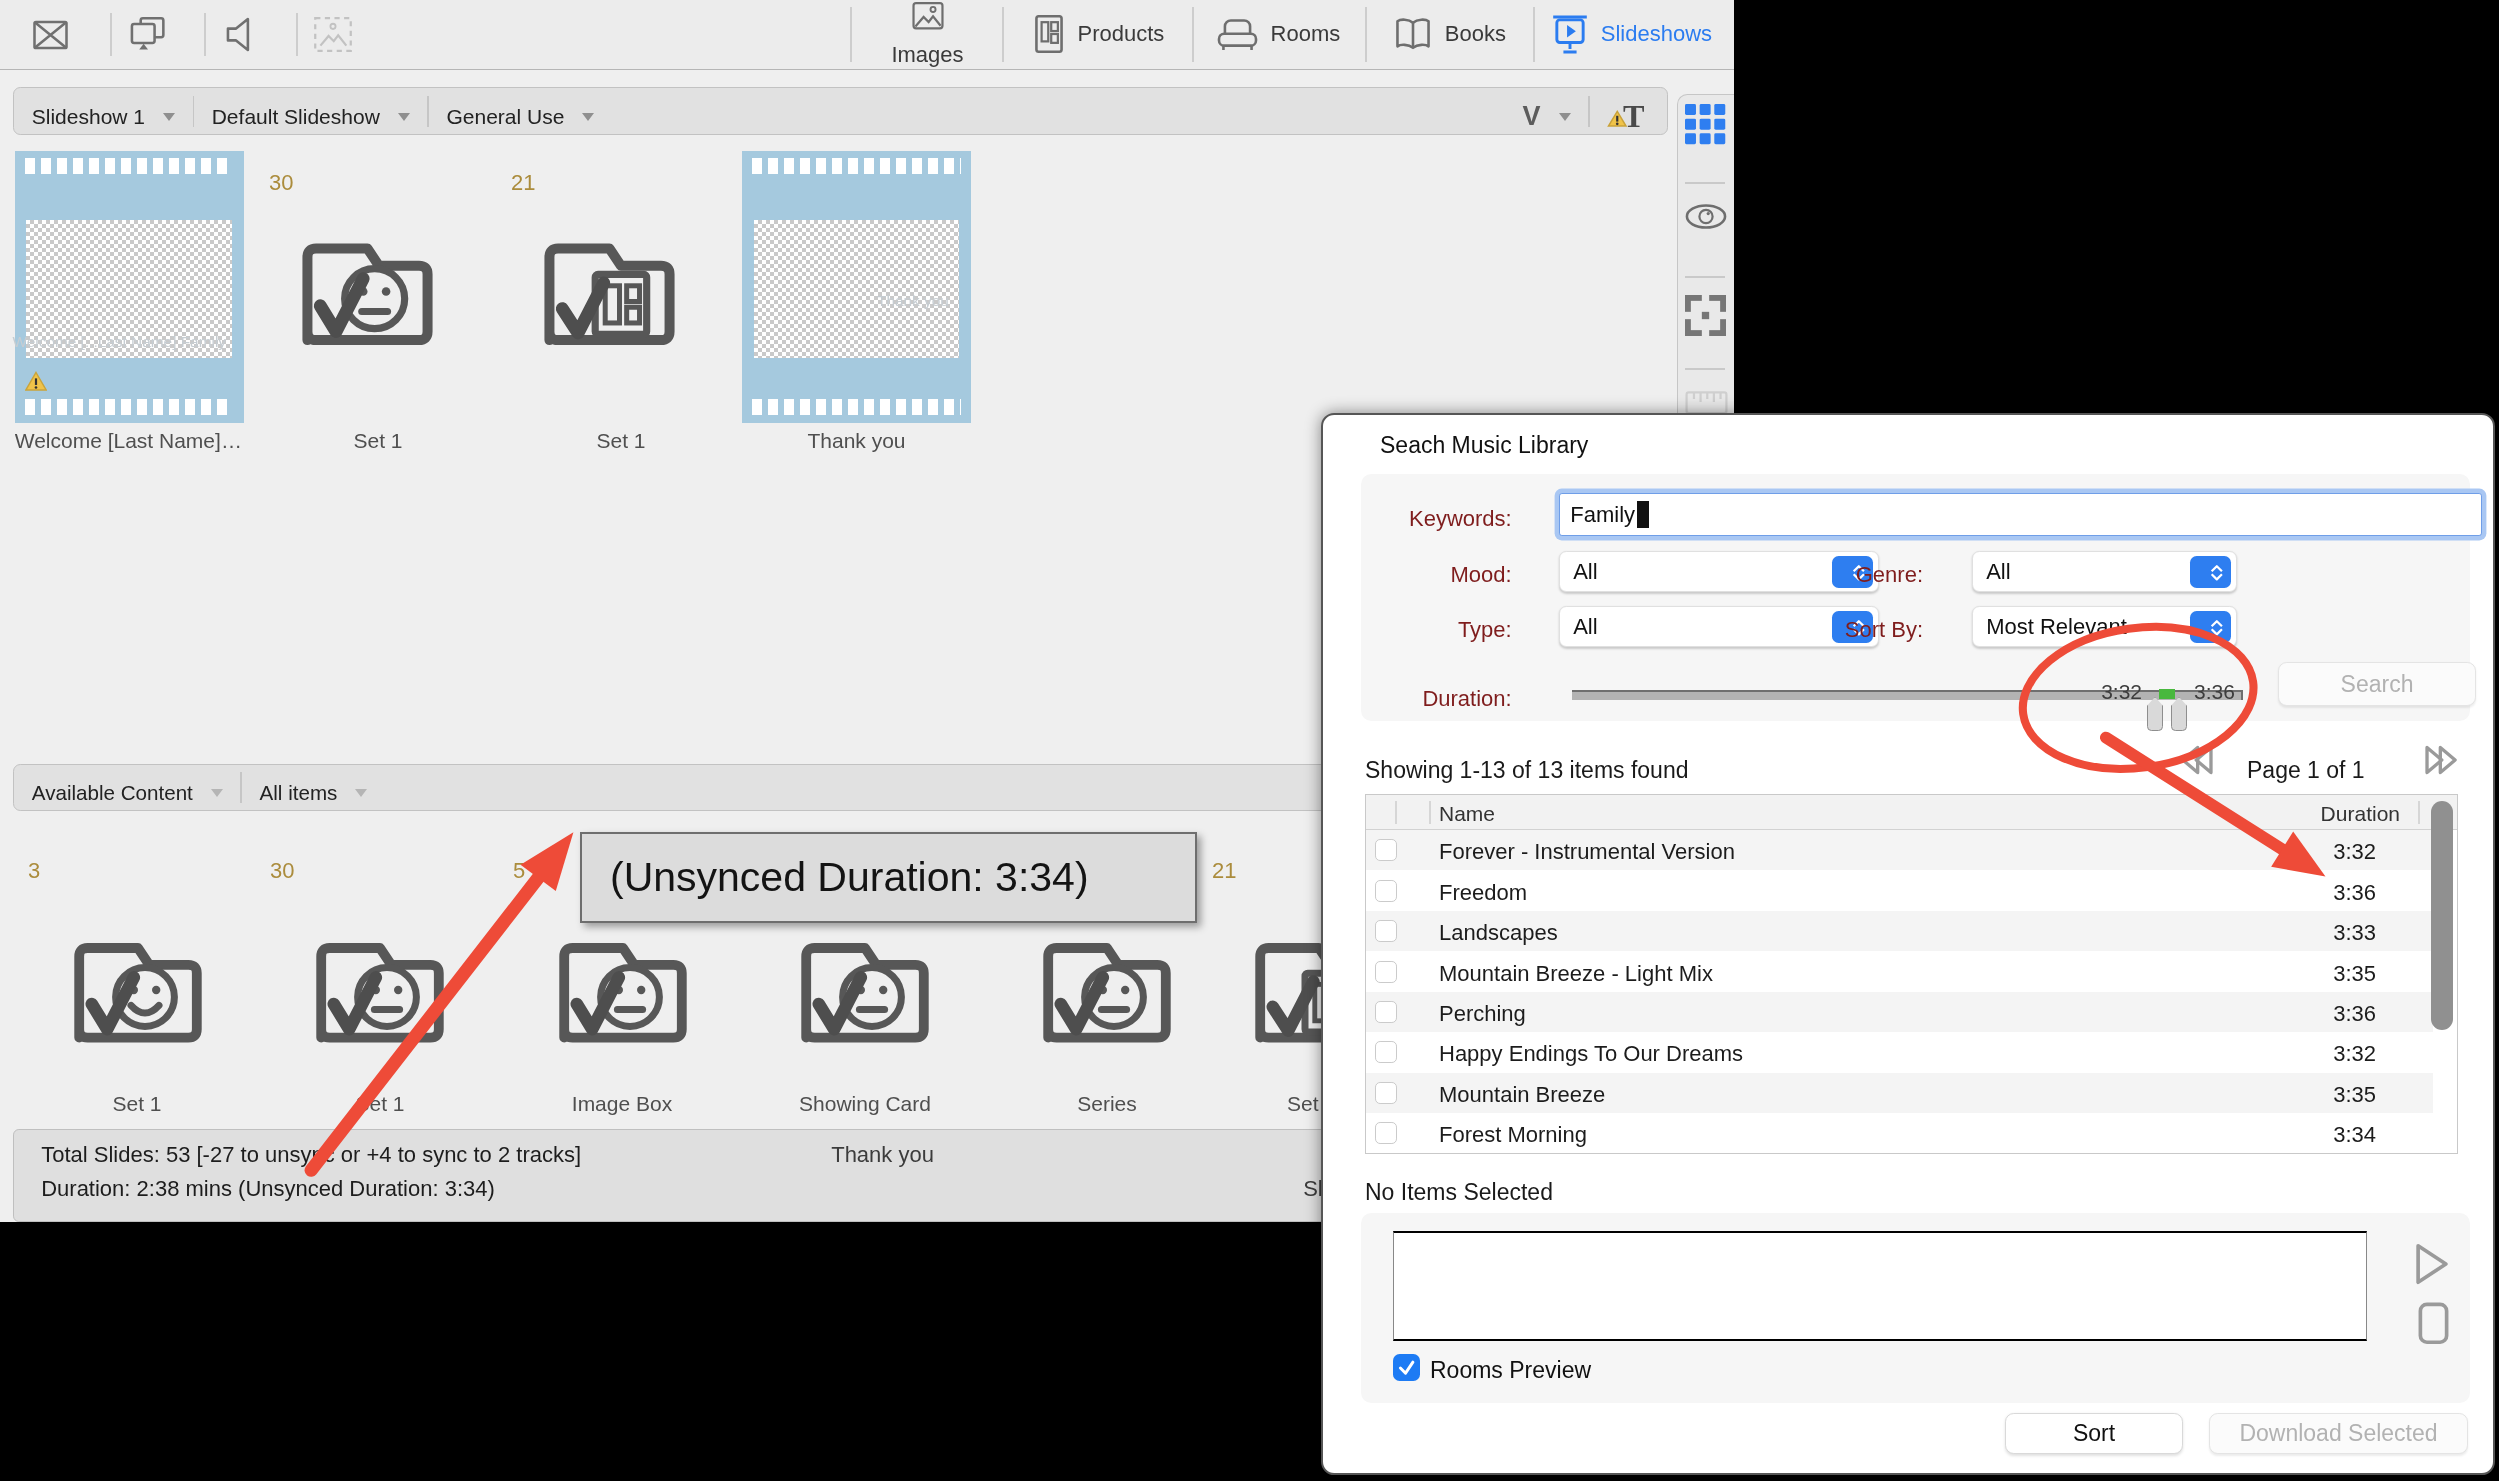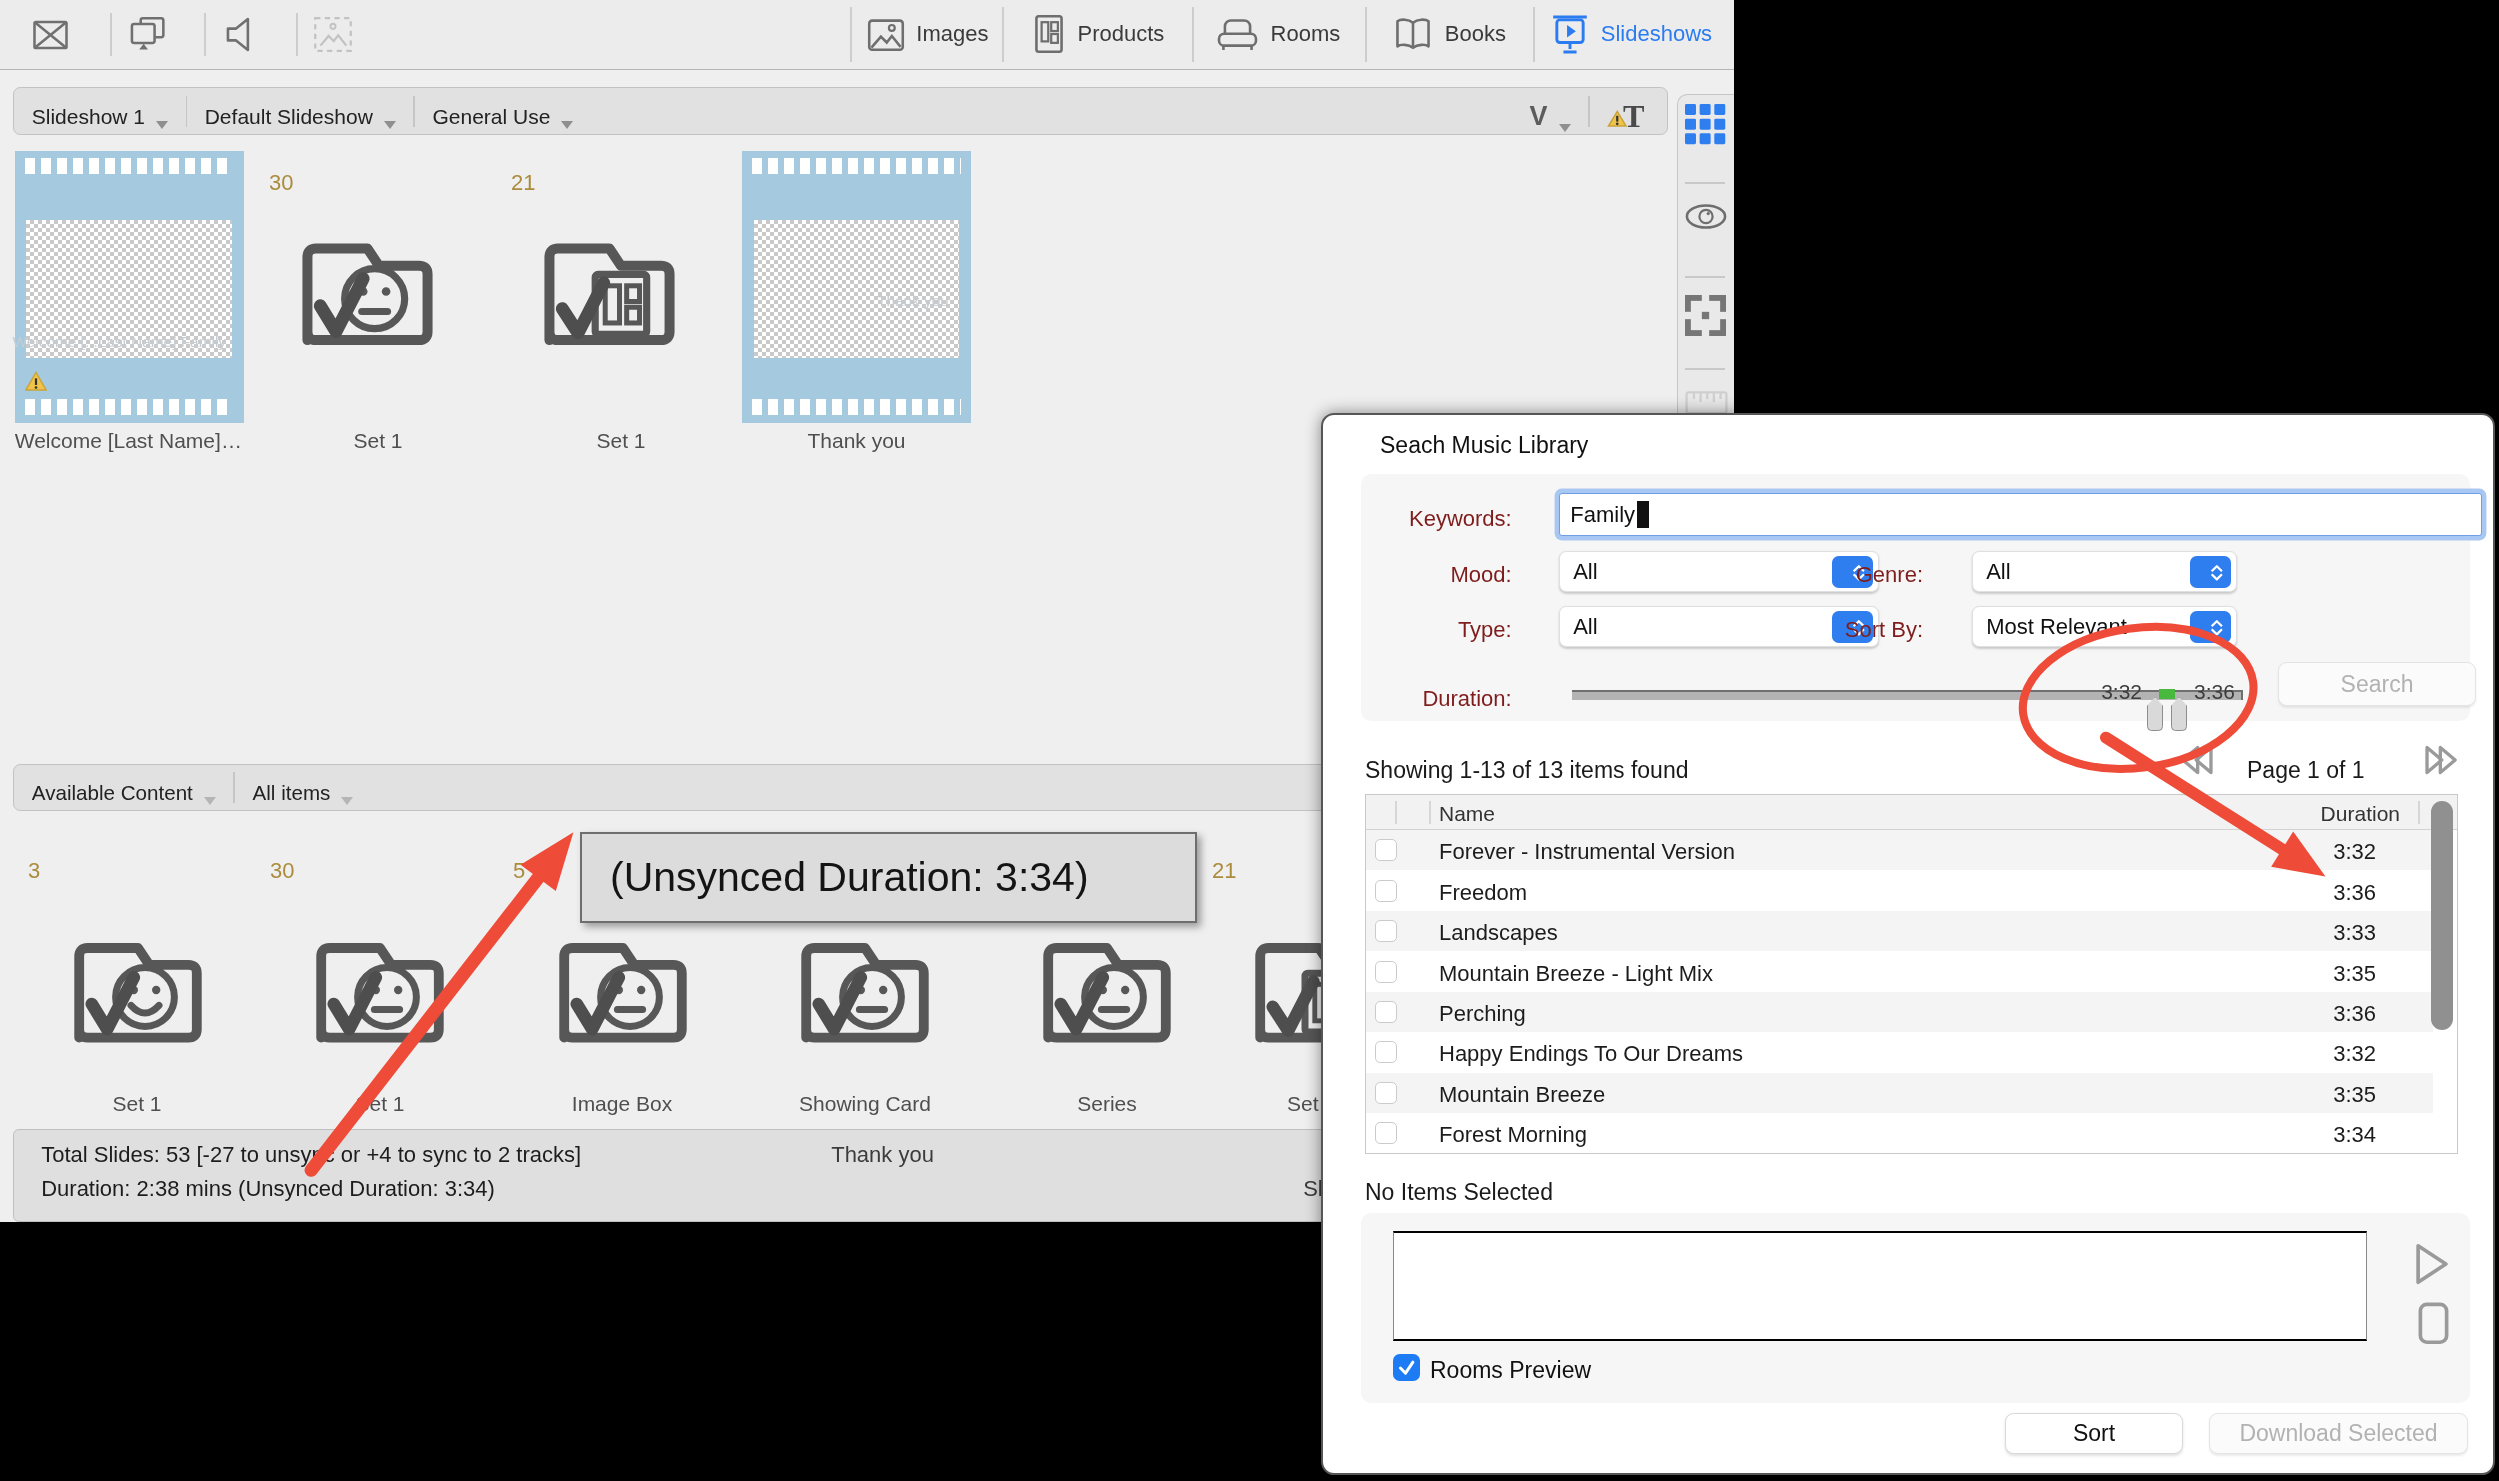--- a/index.html
+++ b/index.html
@@ -10,21 +10,21 @@
   #app{left:0;top:0;width:1734px;height:1222px;background:#efefef;}
   
   .tbar{left:0;top:0;width:1734px;height:70px;background:#ececec;border-bottom:1.5px solid #b5b5b5;box-sizing:border-box;}
   .vsep{width:1.5px;background:#cdcdcd;}
   .iconbtn{display:flex;align-items:center;justify-content:center;}
   .tab{display:flex;align-items:center;justify-content:center;gap:11.8px;height:68px;}
   .tab-label{font-size:22px;color:#3a3a3a;}
   .tab-label.sel{color:#2b7cf0;}
   
   .bar2{background:#e1e1e1;border:1.5px solid #c2c2c2;border-radius:7.3px;box-sizing:border-box;display:flex;align-items:center;}
-  .menu-item{display:flex;align-items:flex-end;gap:11px;font-size:21px;color:#222;margin-top:11px;}
+  .menu-item{display:flex;align-items:center;gap:18px;font-size:21px;color:#222;margin-top:11px;}
   .caret{width:0;height:0;border-left:6.6px solid transparent;border-right:6.6px solid transparent;border-top:8px solid #8f8f8f;display:inline-block;}
   .bar-sep{width:1.5px;height:31px;background:#c6c6c6;margin:0 17.6px;}
   
   #sidebar{left:1677px;top:94px;width:57px;height:1128px;background:#e9e9e9;
            border-left:1.5px solid #c6c6c6;border-top:1.5px solid #c6c6c6;border-top-left-radius:10.3px;box-sizing:border-box;}
   .side-sep{position:absolute;left:7.3px;width:40px;height:1.5px;background:#c9c9c9;}
   
   .film{background:#a5c9de;}
   .holes{position:absolute;left:10.3px;right:10.3px;height:16px;
          background:repeating-linear-gradient(90deg,#fff 0 10.3px,rgba(0,0,0,0) 10.3px 16px);}
@@ -114,21 +114,21 @@
     <div class="abs vsep" style="left:296px;top:13.2px;height:43px;"></div>
     <div class="abs iconbtn" style="left:307px;top:13.2px;width:51px;height:43px;">
       <svg width="40" height="37" viewBox="0 0 54 50">
         <rect x="3" y="3" width="48" height="44" stroke="#c2c2c2" stroke-width="3" fill="none" stroke-dasharray="7 6"></rect>
         <circle cx="27" cy="14" r="3.5" stroke="#c2c2c2" stroke-width="2.5" fill="none"></circle>
         <path d="M10,40 l11,-13 7,7 6,-8 11,14" stroke="#c2c2c2" stroke-width="3" fill="none"></path>
       </svg>
     </div>
 
     <div class="abs vsep" style="left:850px;top:7.3px;height:55px;"></div>
-    <div class="abs tab" style="left:852px;width:151px;">
+    <div class="abs tab" style="left:852px;width:151px;flex-direction:column;">
       <svg width="38" height="35" viewBox="0 0 52 48">
         <rect x="3" y="5" width="46" height="40" rx="4" stroke="#6e6e6e" stroke-width="3.5" fill="none"></rect>
         <circle cx="34" cy="15" r="4" stroke="#6e6e6e" stroke-width="3" fill="none"></circle>
         <path d="M6,42 l13,-15 8,8 7,-9 12,15" stroke="#6e6e6e" stroke-width="3.5" fill="none"></path>
       </svg>
       <span class="tab-label">Images</span>
     </div>
     <div class="abs vsep" style="left:1002px;top:7.3px;height:55px;"></div>
     <div class="abs tab" style="left:1004px;width:188px;">
       <svg width="34" height="40" viewBox="0 0 46 54">

